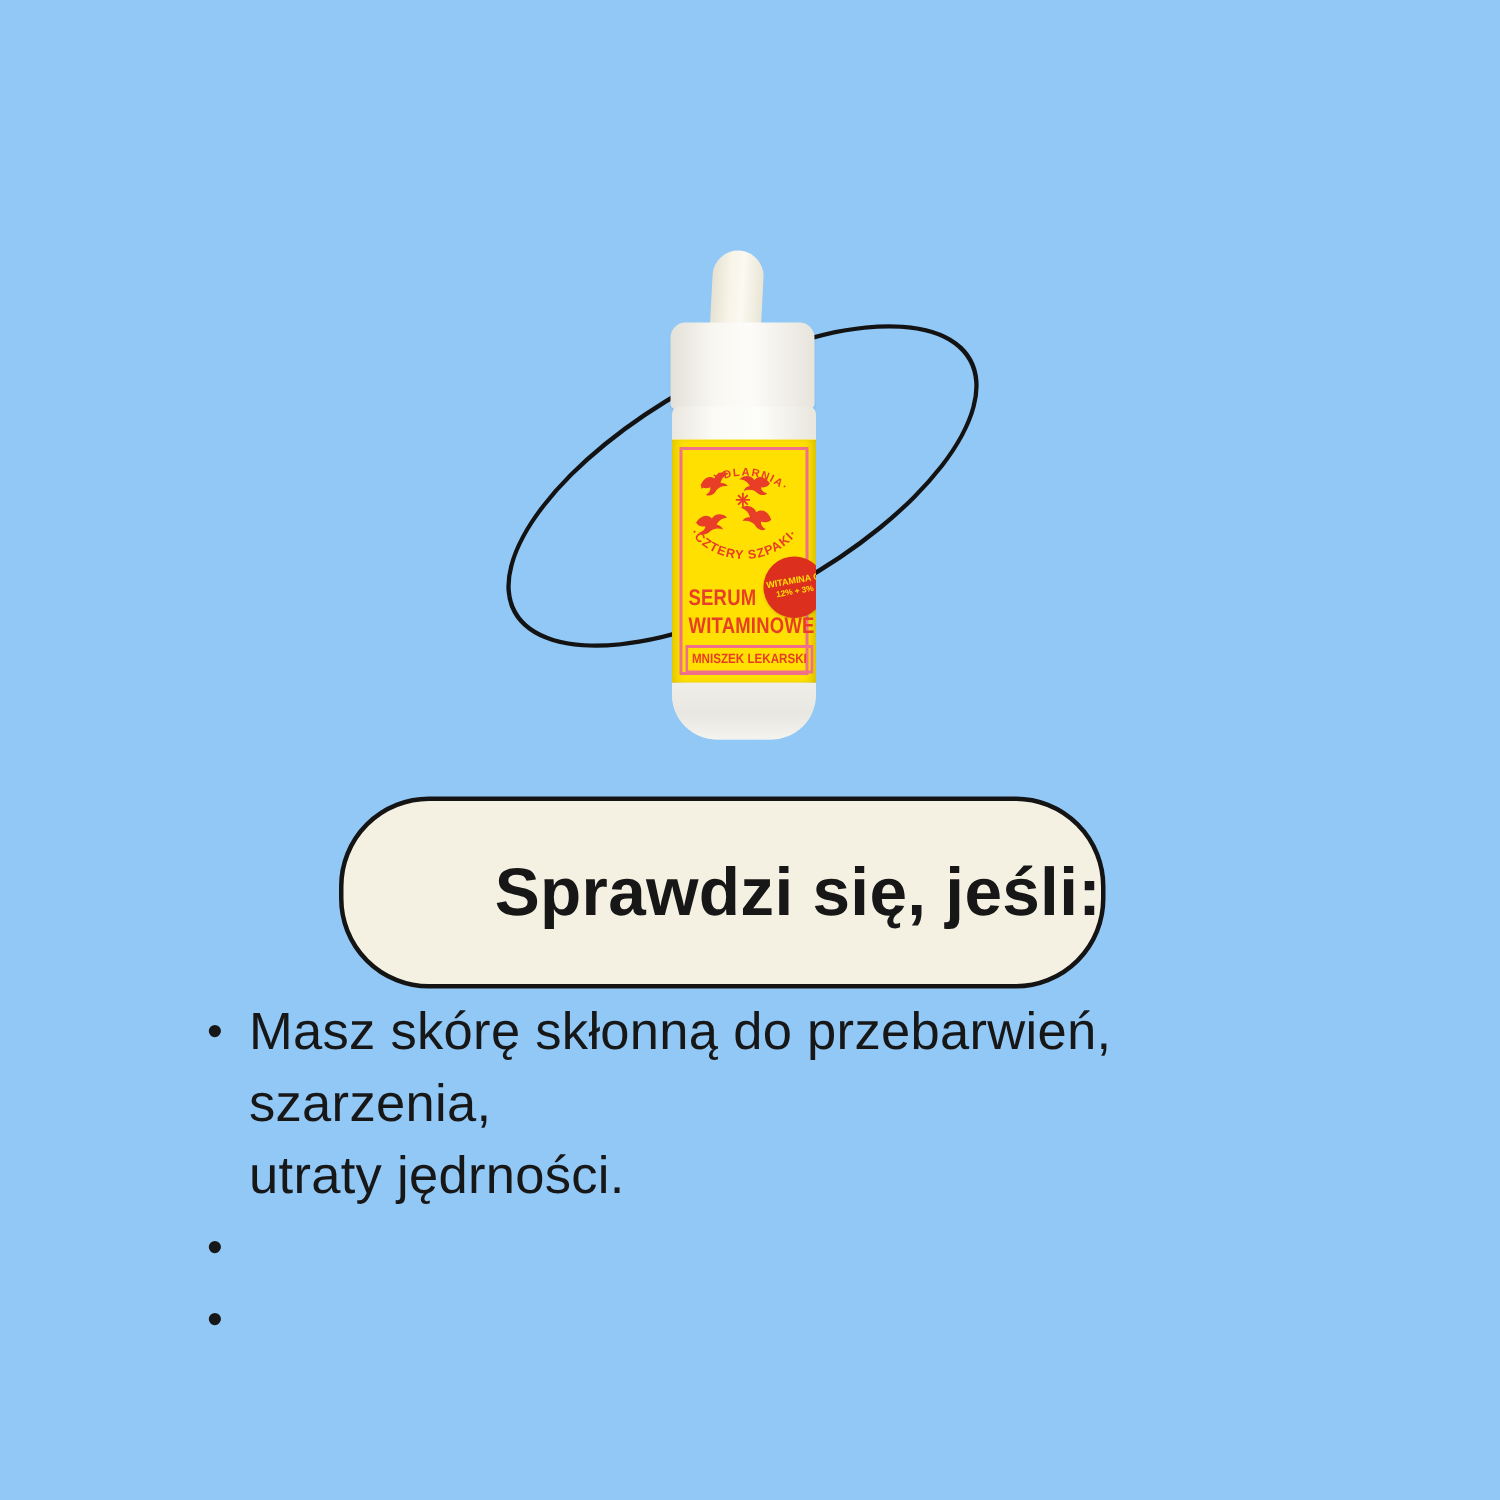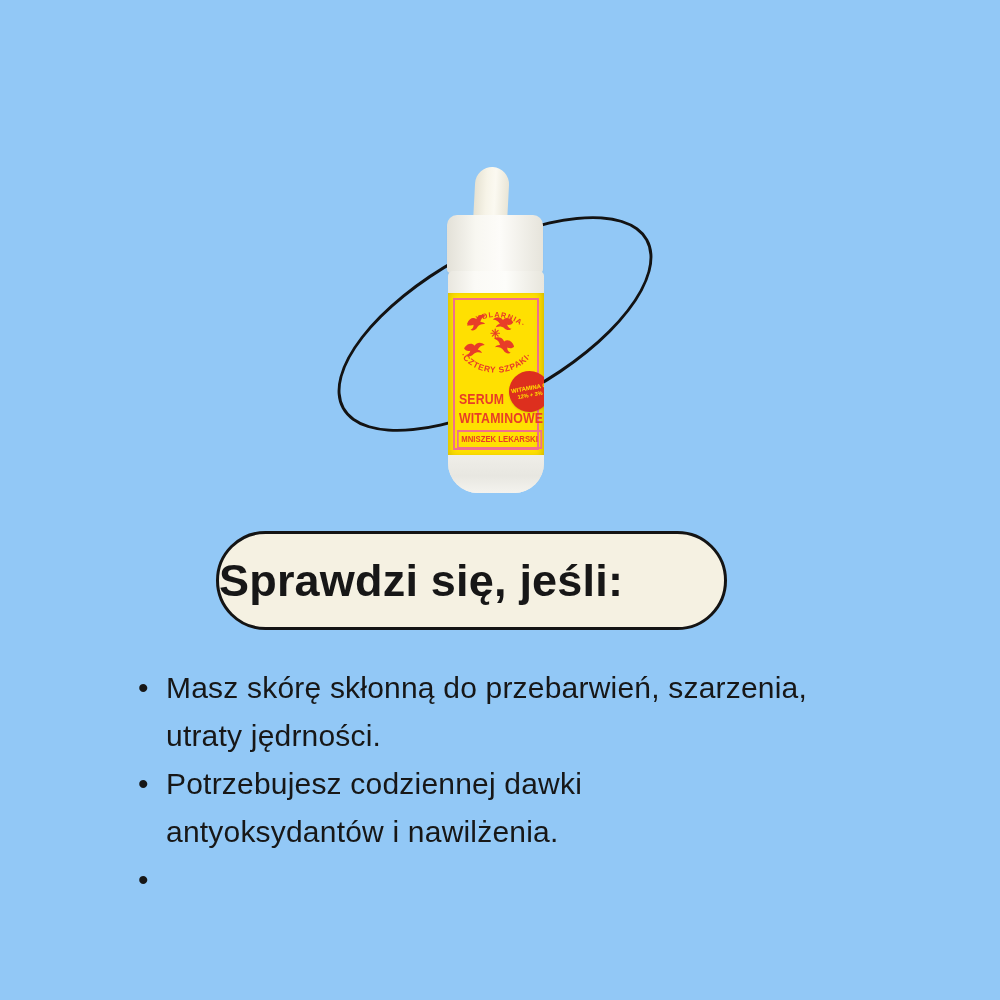--- a/index.html
+++ b/index.html
@@ -41,30 +41,30 @@
   .label-variant{left:9px;bottom:6px;border:2px solid var(--pink);color:var(--red);
     font-weight:bold;font-size:9px;line-height:9px;padding:3px 3px;
     transform:scaleX(0.86);transform-origin:0 100%;white-space:nowrap;}
   .badge{right:-6px;top:78px;width:41px;height:41px;border-radius:50%;background:var(--badge);
     color:var(--yellow);display:flex;flex-direction:column;align-items:center;justify-content:center;
     transform:rotate(-10deg);text-align:center;box-shadow:0 1px 2px rgba(0,0,0,0.15);}
   .badge .b1{font-size:6px;font-weight:bold;line-height:7px;}
   .badge .b2{font-size:5.5px;font-weight:bold;line-height:7px;}
 
   
-  .pill{left:216px;top:531px;width:511px;height:99px;background:var(--cream);
-    border:3px solid #141414;border-radius:60px;display:flex;align-items:center;justify-content:flex-start;}
+  .pill{left:226px;top:531px;width:511px;height:128px;background:var(--cream);
+    border:3px solid #141414;border-radius:60px;display:flex;align-items:center;justify-content:flex-end;}
   .pill h1{font-size:45px;font-weight:bold;color:var(--ink);letter-spacing:0.2px;
     font-family:"Liberation Sans",sans-serif;}
 
   
   .bullets{left:138px;top:664px;width:760px;list-style:none;}
   .bullets li{display:flex;align-items:flex-start;}
   .bullets .dot{width:28px;flex:0 0 28px;font-size:30px;line-height:48px;color:var(--ink);}
-  .bullets .txt{font-size:30px;line-height:48px;color:var(--ink);white-space:pre-line;
+  .bullets .txt{font-size:35px;line-height:48px;color:var(--ink);white-space:pre-line;
     letter-spacing:0.2px;}
 </style>
 </head>
 <body>
 
 <div class="canvas">
 
   <div class="abs ellipse"></div>
 
   <div class="abs bottle">
@@ -121,21 +121,19 @@
   </div>
 
   <ul class="abs bullets">
     <li>
       <span class="dot">•</span>
       <span class="txt">Masz skórę skłonną do przebarwień, szarzenia,
 utraty jędrności.</span>
     </li>
     <li>
       <span class="dot">•</span>
-      <span class="txt">Potrzebujesz codziennej dawki
-antyoksydantów i nawilżenia.</span>
     </li>
     <li>
       <span class="dot">•</span>
     </li>
   </ul>
 
 </div>
 
 </body></html>

